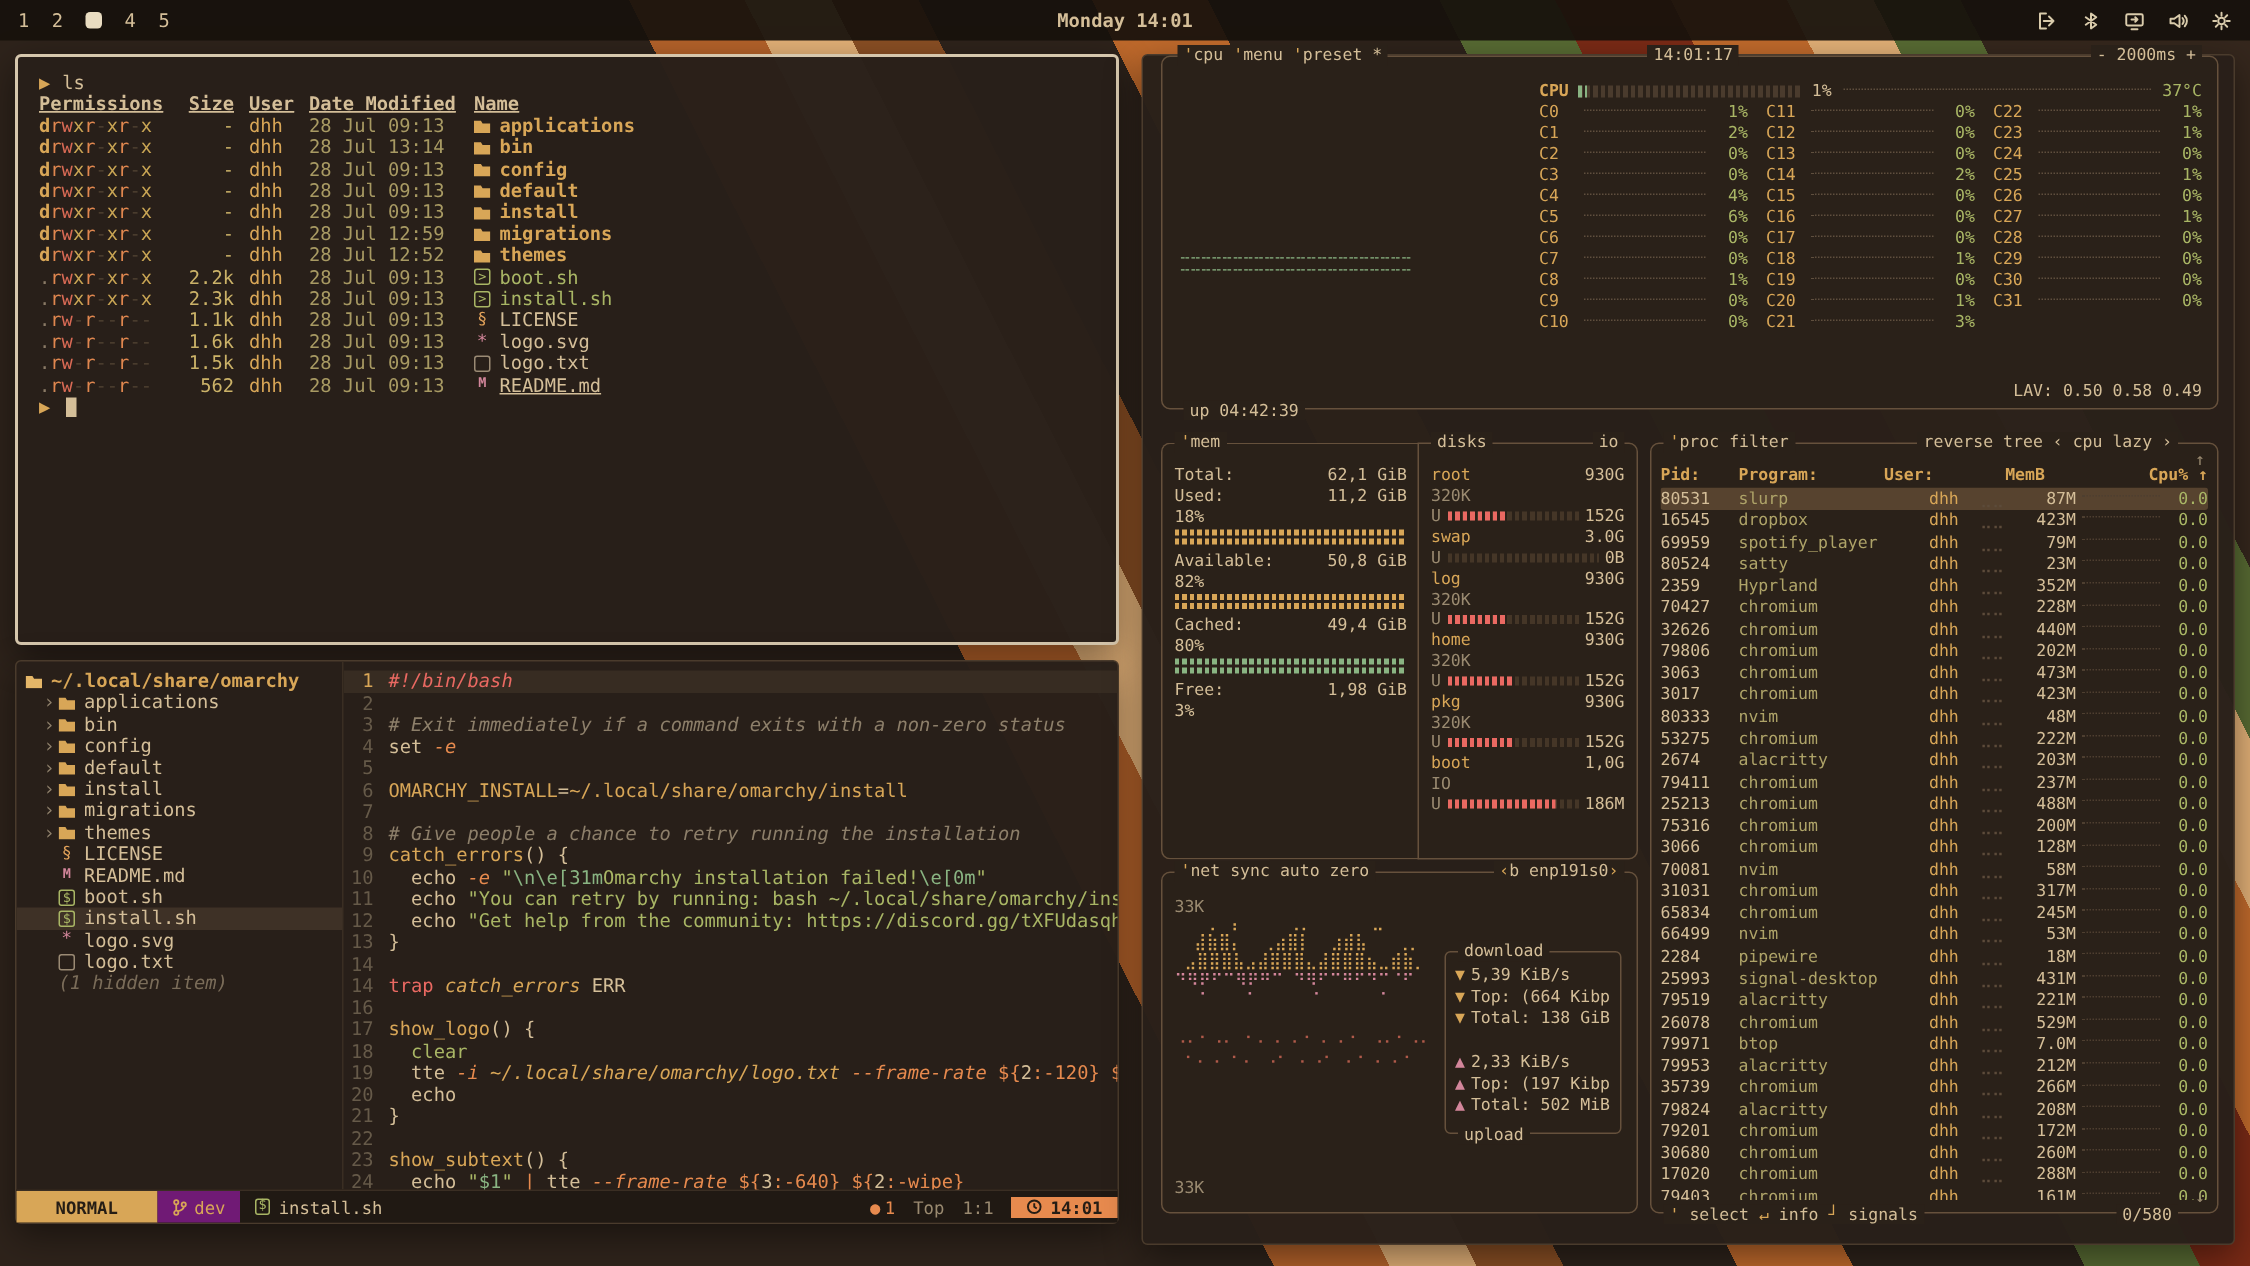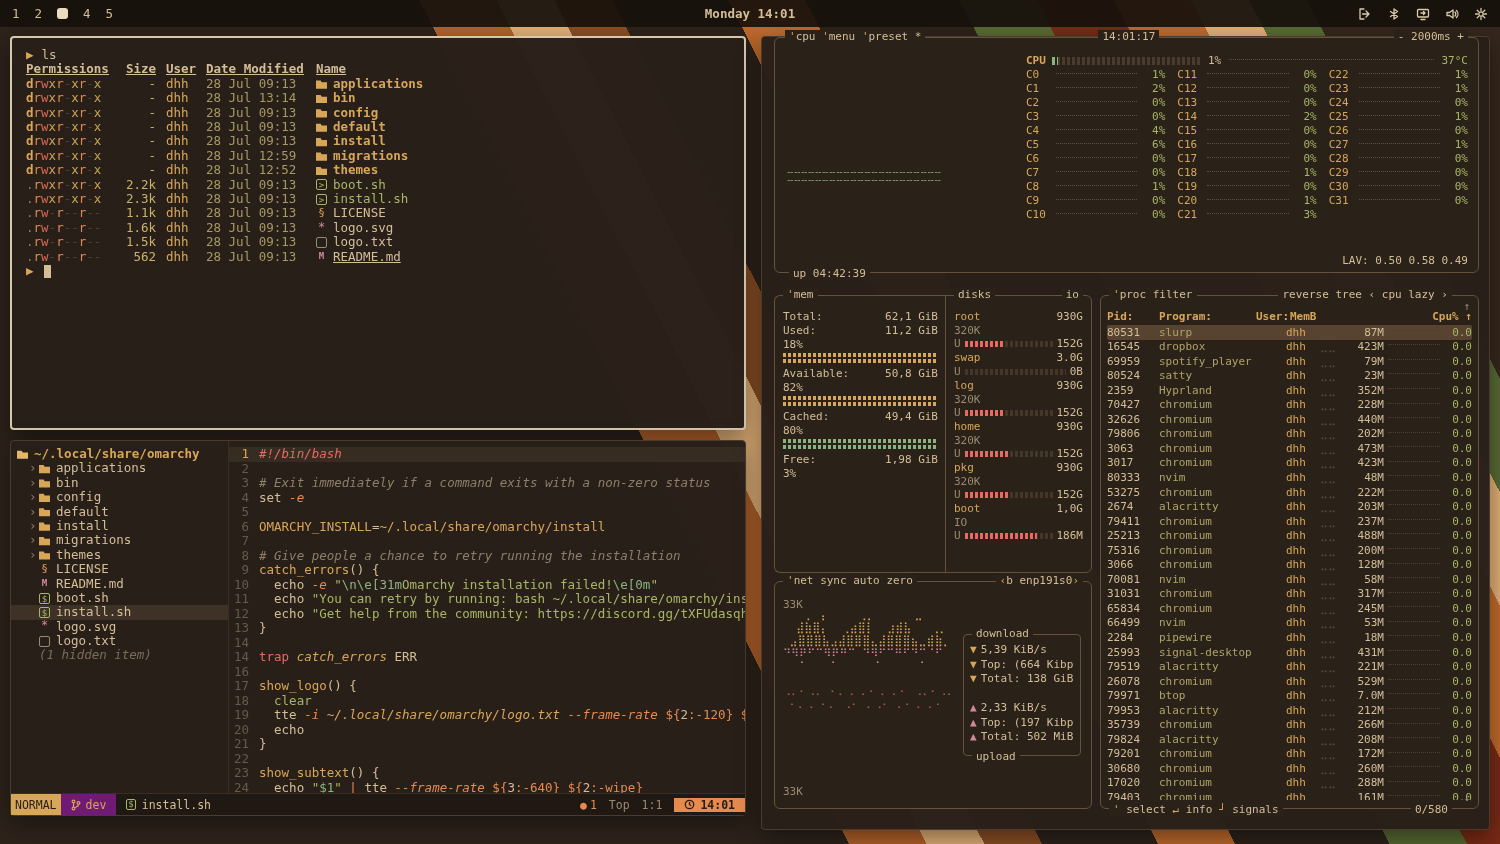--- a/index.html
+++ b/index.html
@@ -81,21 +81,21 @@
   .tr-label.dim{color:#7a6c59;font-style:italic}
   .nv-edit{flex:1;padding:6px 0;font-size:12.5px;line-height:14.5px;overflow:hidden;position:relative}
   .cl{display:flex;white-space:pre;height:14.5px}
   .cl.cur{background:#372c22}
   .gut{width:30px;text-align:right;padding-right:10px;color:#665a49;flex:none}
   .cl.cur .gut{color:var(--yellow)}
   .tk-fg{color:var(--fg)}.tk-red{color:var(--red)}.tk-orange{color:var(--orange)}
   .tk-yellow{color:var(--yellow)}.tk-green{color:var(--green)}.tk-aqua{color:var(--aqua)}
   .tk-gray{color:#8d7f6a;font-style:italic}.tk-i{font-style:italic}
   .nv-status{height:22px;display:flex;align-items:stretch;background:#201913;border-top:1px solid #3a2e23;font-size:11.5px}
-  .st-mode{background:var(--yellow);color:#251d15;font-weight:normal;display:flex;align-items:center;padding:0 4px}
+  .st-mode{background:var(--yellow);color:#251d15;font-weight:bold;display:flex;align-items:center;padding:0 26px}
   .st-branch{background:#701a75;display:flex;align-items:center;gap:5px;padding:0 10px;color:var(--yellow)}
   .st-file{display:flex;align-items:center;gap:6px;padding:0 10px;color:var(--fg)}
   .st-dollar{color:var(--green);border:1px solid var(--green);border-radius:2px;font-size:9px;line-height:9px;padding:0 1px}
   .st-right{margin-left:auto;display:flex;align-items:center;gap:12px}
   .st-diag{color:var(--orange);display:flex;align-items:center;gap:3px}
   .st-plain{color:var(--fg-dim)}
   .st-time{background:var(--orange);color:#251d15;font-weight:bold;display:flex;align-items:center;gap:5px;padding:0 10px}
   .st-time svg{stroke:#251d15;fill:none;stroke-width:1.4}
   
   .btop{position:relative;width:100%;height:100%;font-size:11px;line-height:13.5px}
@@ -152,21 +152,21 @@
   .pr{display:flex;align-items:center;height:14.55px;white-space:nowrap}
   .pr.sel{background:#57432f;border-radius:2px}
   .p-pid{width:44px;color:var(--fg);flex:none}
   .p-name{flex:1;margin-left:8px;color:#aea368;overflow:hidden}
   .p-user{width:34px;color:var(--yellow);flex:none}
   .p-gr{width:22px;color:#5c4b3a;flex:none}
   .p-mem{width:42px;text-align:right;color:var(--fg);flex:none}
   .p-lead{width:52px;border-bottom:1px dotted #4e3f30;margin:0 4px 4px 4px;flex:none}
   .p-cpu{width:28px;text-align:right;color:var(--green);flex:none}
   .h-pid{width:44px;text-align:left}.h-name{flex:1;margin-left:8px}.h-user{width:34px}
-  .h-mem{width:120px;text-align:left}.h-cpu{width:62px;text-align:right}
+  .h-mem{width:120px;text-align:center}.h-cpu{width:62px;text-align:right}
   .scroll-arrow{position:absolute;right:8px;color:var(--fg-dim)}
 </style>
 </head>
 <body>
 
 <div class="topbar">
   <div class="tb-left" id="workspaces">
       <span class="ws-num">1</span>
       <span class="ws-num">2</span>
       <span class="ws-active"></span>

